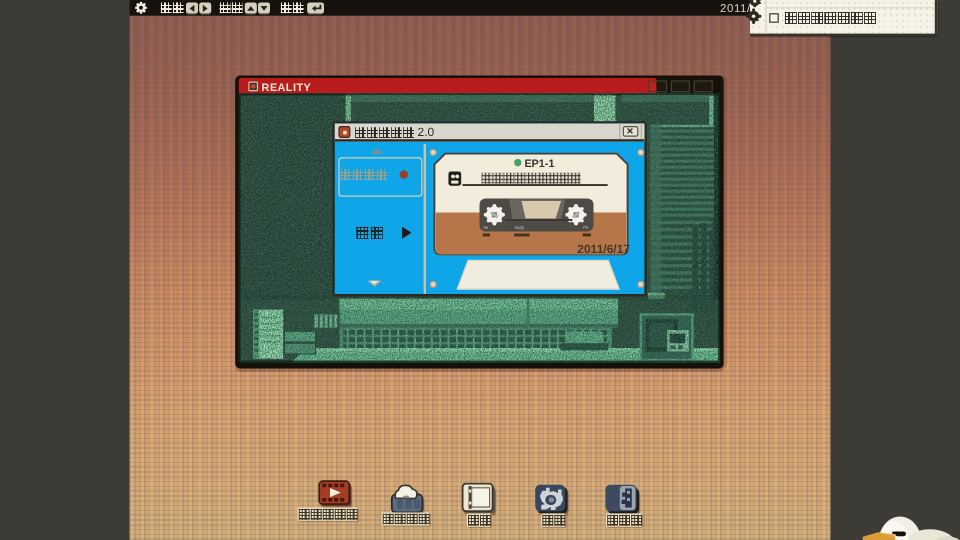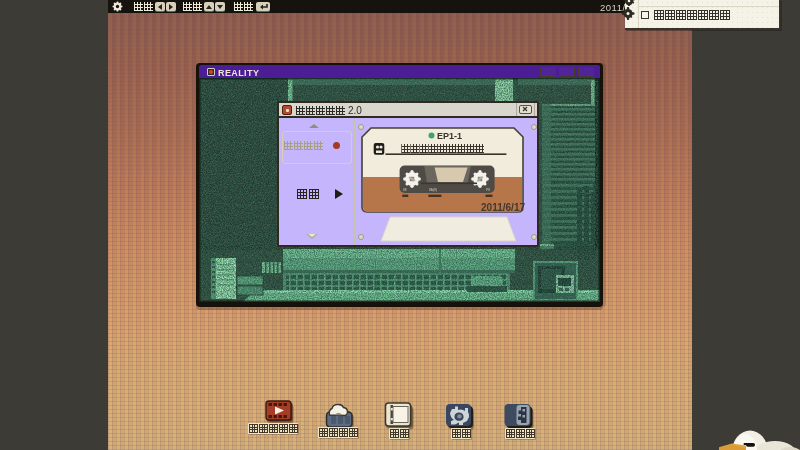--- a/index.html
+++ b/index.html
@@ -20,24 +20,24 @@
  repeating-linear-gradient(0deg, currentColor 0 1px, transparent 1px 3px);}
 .btn{position:absolute;top:2px;width:10px;height:9px;background:#d6d0bd;border-radius:2px;box-shadow:0 1px 0 #6b6455;}
 .btn i{position:absolute;left:50%;top:50%;width:0;height:0;border-style:solid;}
 .b-l i{margin:-3px 0 0 -2px;border-width:3px 4px 3px 0;border-color:transparent #29241b transparent transparent;}
 .b-r i{margin:-3px 0 0 -2px;border-width:3px 0 3px 4px;border-color:transparent transparent transparent #29241b;}
 .b-u i{margin:-2px 0 0 -3px;border-width:0 3px 4px 3px;border-color:transparent transparent #29241b transparent;}
 .b-d i{margin:-2px 0 0 -3px;border-width:4px 3px 0 3px;border-color:#29241b transparent transparent transparent;}
 .wtx{color:#efe9da;}
 
 #monitor{position:absolute;left:196px;top:63px;width:407px;height:244px;background:#161209;border-radius:4px;box-shadow:0 3px 0 rgba(70,35,28,0.3),3px 0 0 rgba(70,35,28,0.2);}
-#mtitle{position:absolute;left:3px;top:2px;width:401px;height:13px;background:#4c1d95;border-radius:2px 2px 0 0;padding-left:28px;}
+#mtitle{position:absolute;left:3px;top:2px;width:348px;height:13px;background:#b91c1c;border-radius:2px 2px 0 0;padding-left:28px;}
 #mscreen{position:absolute;left:3px;top:15px;width:401px;height:224px;overflow:hidden;background:#264637;}
 
-#player{position:absolute;left:277px;top:101px;width:262px;height:146px;background:#c4b5fd;border:2px solid #2e2a21;border-radius:2px;}
+#player{position:absolute;left:277px;top:101px;width:262px;height:146px;background:#0ea5e9;border:2px solid #2e2a21;border-radius:2px;}
 #ptitle{position:absolute;left:0;top:0;width:258px;height:15px;background:#d9d6cd;border-bottom:2px solid #2e2a21;}
 #pbody{position:absolute;left:0;top:17px;width:294px;height:125px;}
 .scrw{position:absolute;width:6px;height:6px;border-radius:50%;background:#ded8c6;border:1px solid #a29a84;}
 
 .dicon{position:absolute;filter:drop-shadow(1.5px 2px 0 rgba(70,45,30,0.45));}
 .dlabel{position:absolute;height:10.5px;background:#eee4c8;border-radius:1px;display:flex;gap:1px;padding:0.5px 0.5px;color:#41382a;box-shadow:1px 1px 0 rgba(90,60,40,0.35);}
 .cjl{display:inline-block;width:9px;height:9.5px;background-image:
  repeating-linear-gradient(90deg, currentColor 0 1px, transparent 1px 2.6px),
  repeating-linear-gradient(0deg, currentColor 0 1px, transparent 1px 2.6px);}
 

